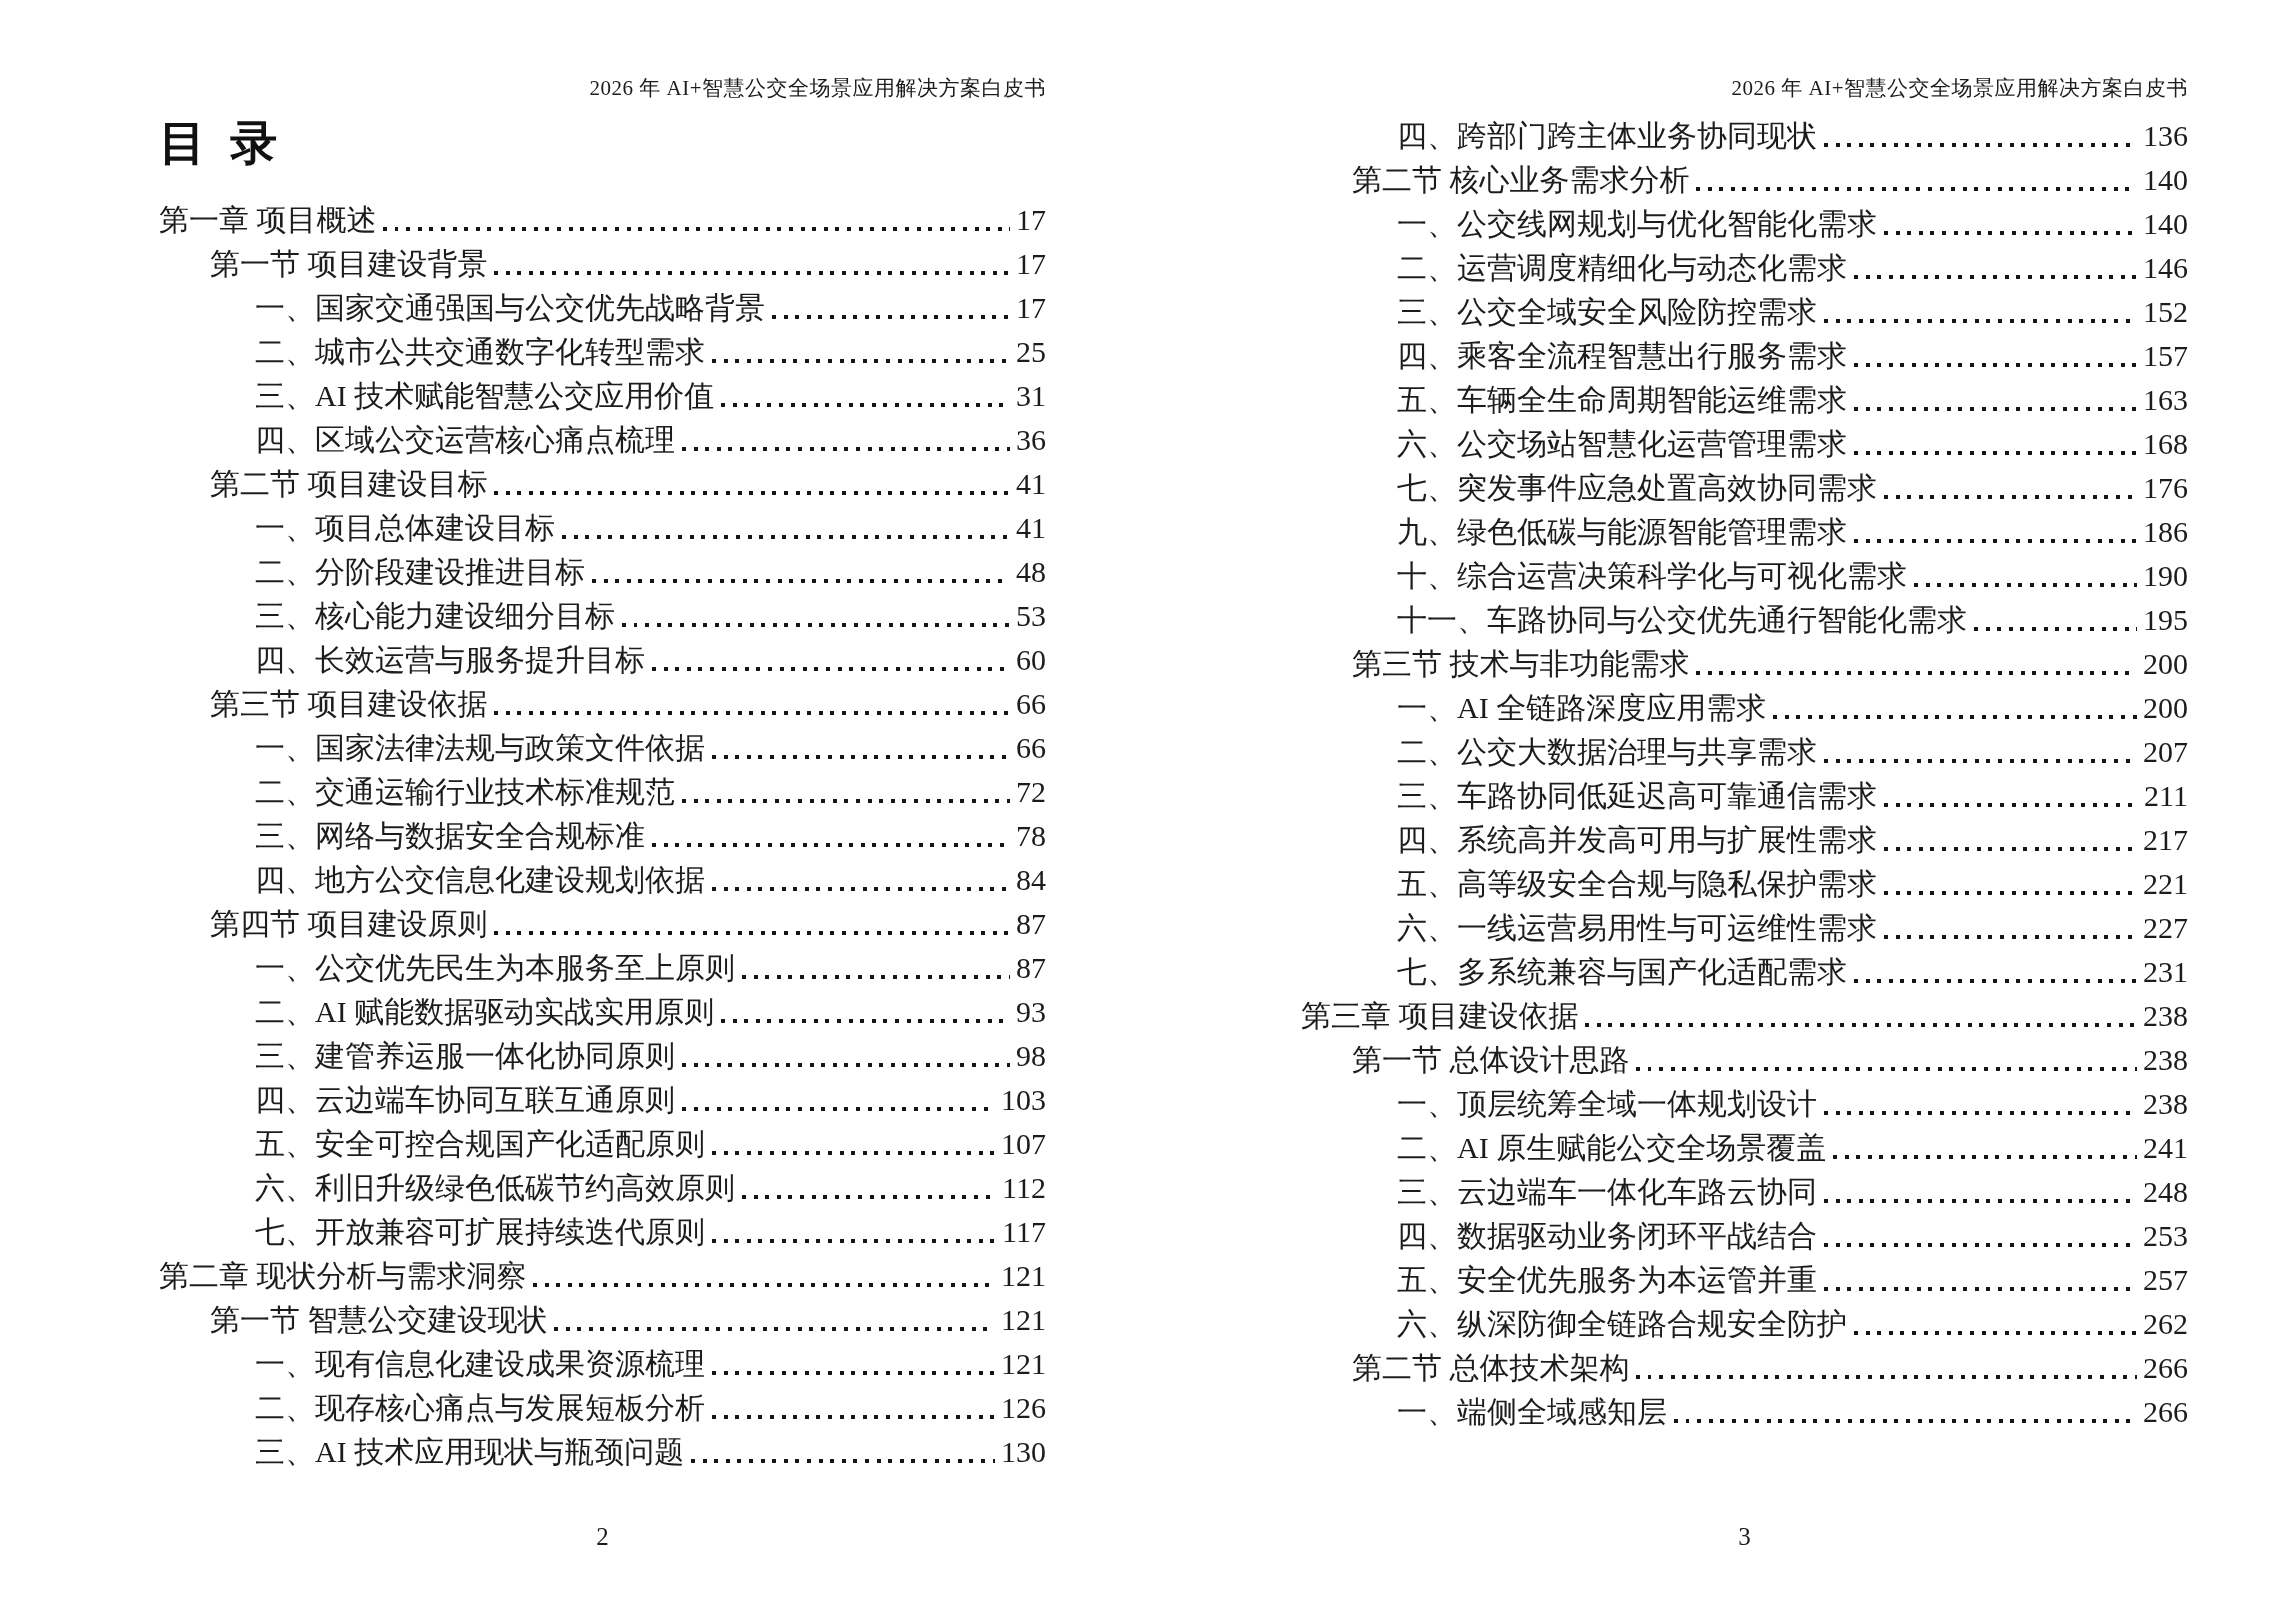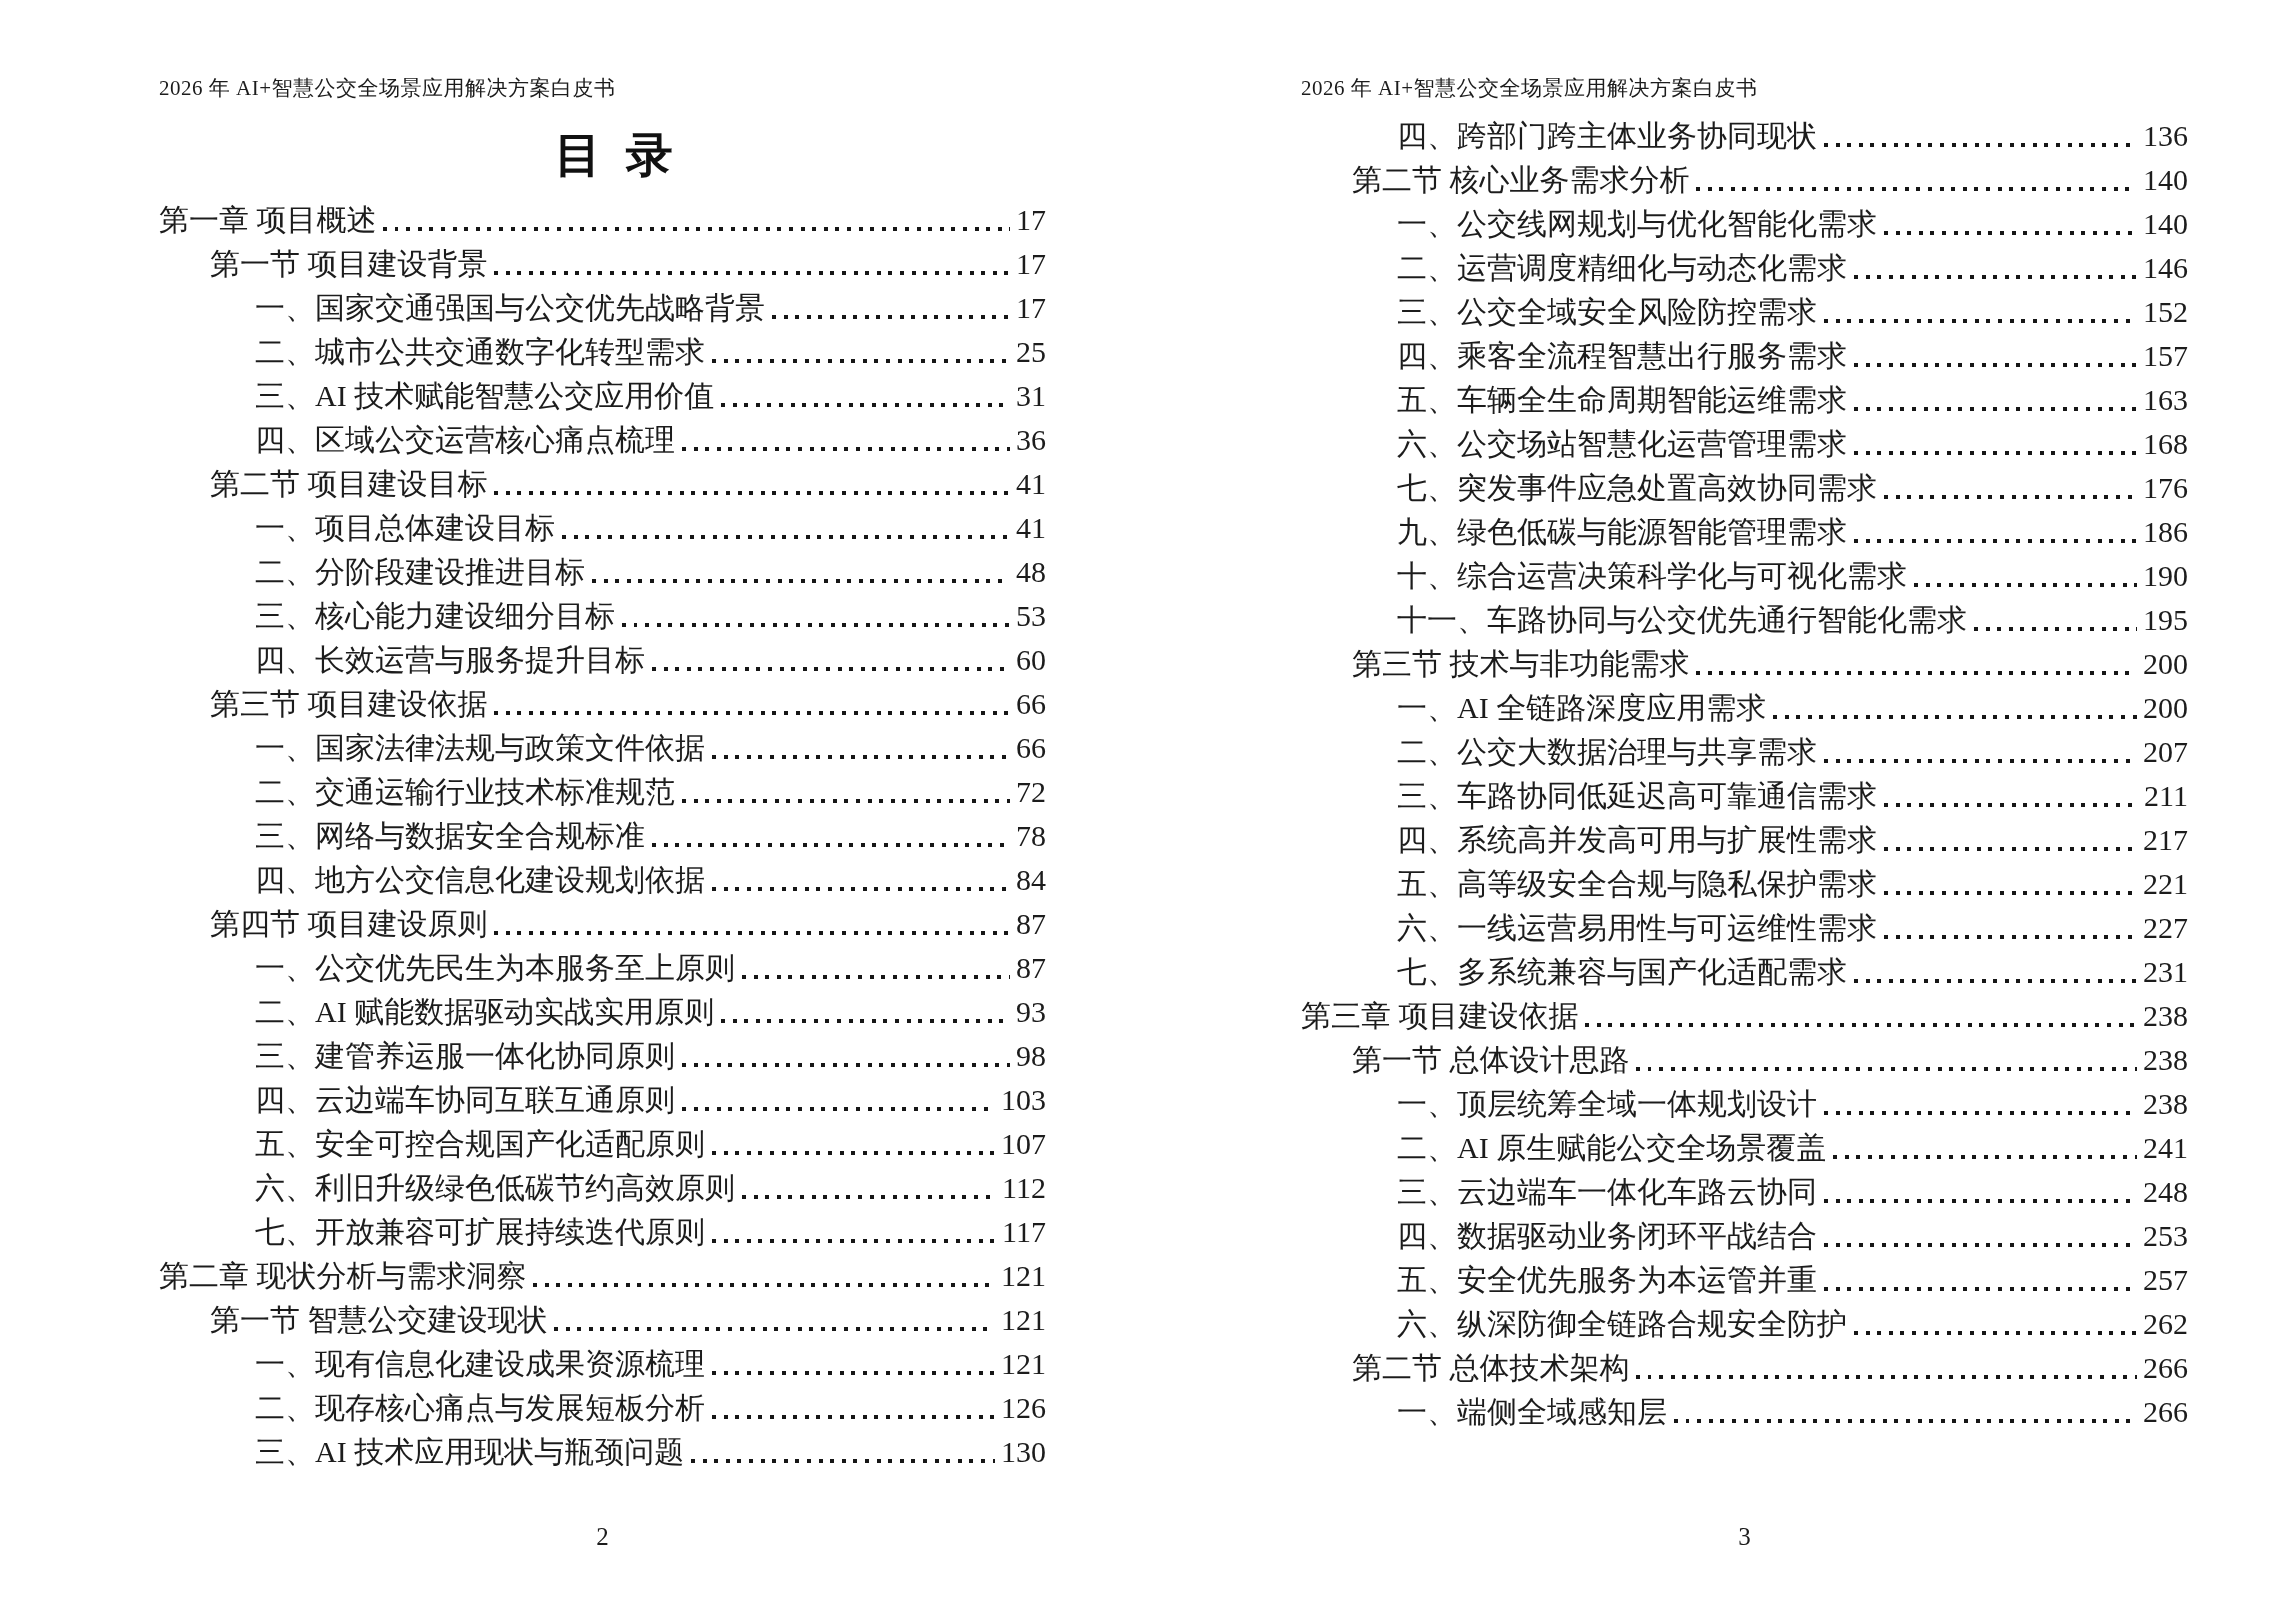--- a/index.html
+++ b/index.html
@@ -13,30 +13,30 @@
   }
   .canvas{position:absolute;inset:0;}
   .page{
     position:absolute;top:0;width:1142px;height:1622px;
     background:#ffffff;
   }
   .page.left{left:0;}
   .page.right{left:1142px;}
   .page-header{
     position:absolute;top:76px;left:159px;width:887px;
-    text-align:left;
+    text-align:right;
     font-size:21px;line-height:1.2;
     letter-spacing:0.5px;
     color:#1c1c1c;
     white-space:nowrap;
   }
   .doc-title{
     position:absolute;top:112px;left:159px;width:887px;
-    margin:12px;
-    text-align:center;
+    margin:0;
+    text-align:left;
     font-size:47px;font-weight:bold;
     letter-spacing:1.9px;
     word-spacing:8.7px;
     color:#111;
   }
   .toc{
     position:absolute;left:159px;right:96px;
   }
   .toc.toc-left{top:195px;}
   .toc.toc-right{top:111px;}

